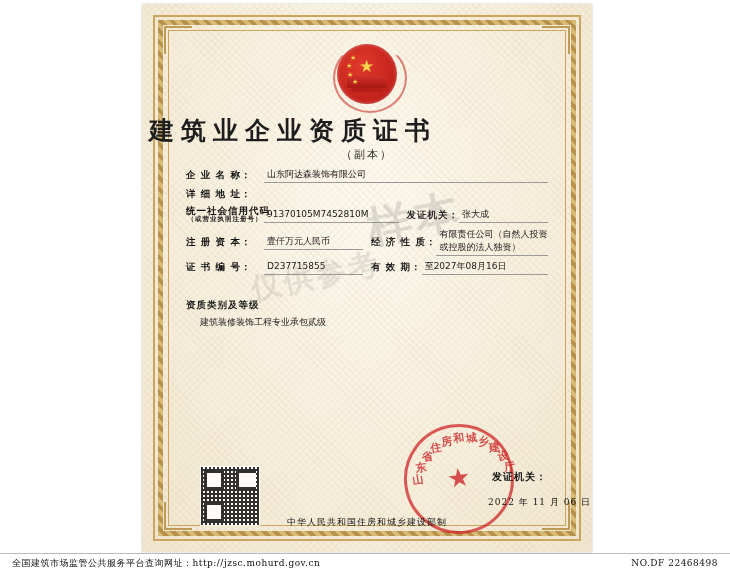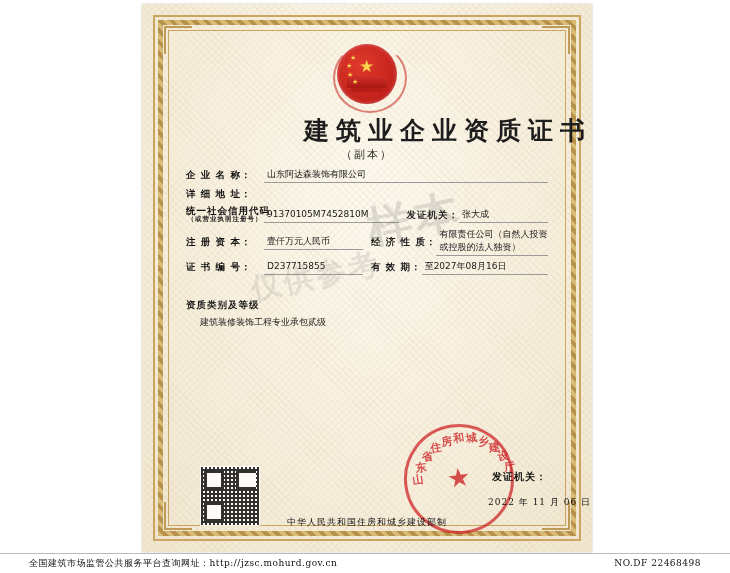--- a/index.html
+++ b/index.html
@@ -126,21 +126,21 @@
   }
   .emblem .wheat.r {
     transform: scaleX(-1);
   }
 
   
   .title {
     position: absolute;
     top: 110px;
     left: 0; right: 0;
-    text-align: right;
+    text-align: left;
     font-family: "DejaVu Serif", "Liberation Serif", serif;
     font-weight: bold;
     font-size: 25px;
     letter-spacing: 7px;
     color: #1d1d1d;
     text-indent: 7px;
   }
   .subtitle {
     position: absolute;
     top: 143px;
@@ -353,21 +353,21 @@
   
   .footer {
     position: absolute;
     left: 0; right: 0;
     bottom: 0;
     height: 20px;
     background: #ffffff;
     display: flex;
     align-items: center;
     justify-content: space-between;
-    padding: 0 29px;
+    padding: 0 12px;
     box-sizing: border-box;
     font-size: 9px;
     color: #111;
     font-family: "DejaVu Serif", "Liberation Serif", serif;
   }
   .footer .line {
     position: absolute;
     left: 0; right: 0; top: 0;
     height: 1px;
     background: #bbb;

